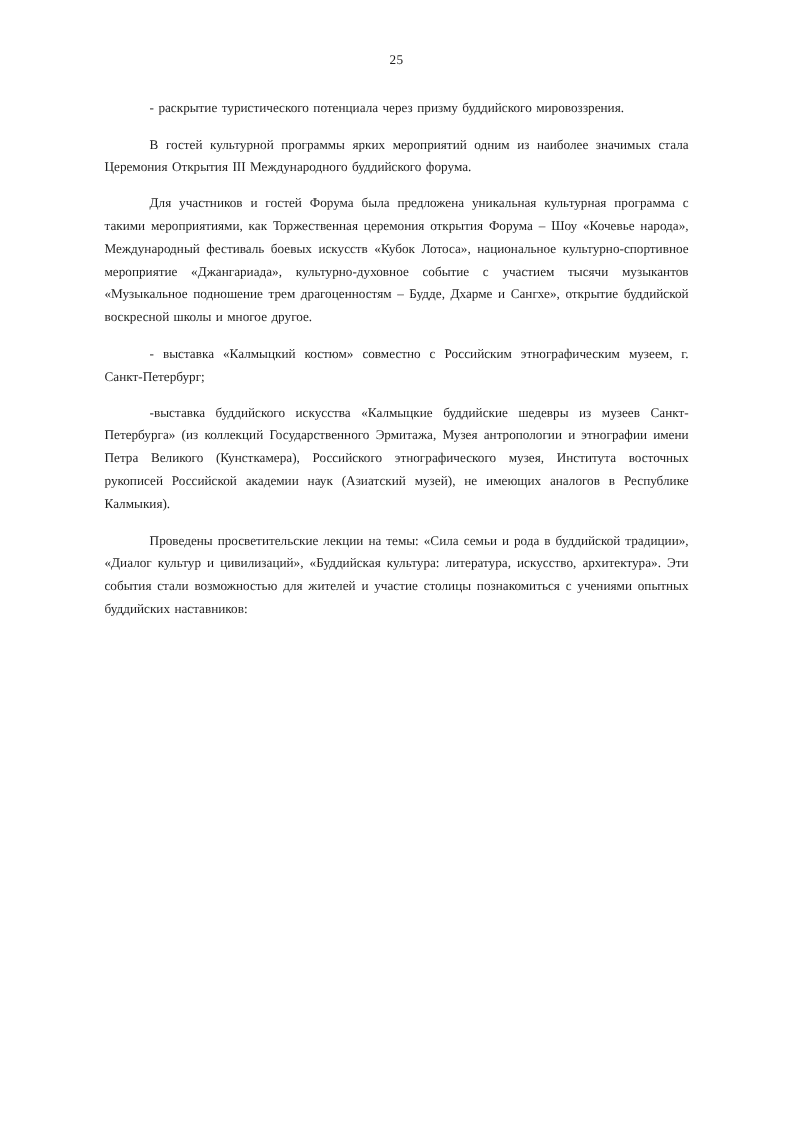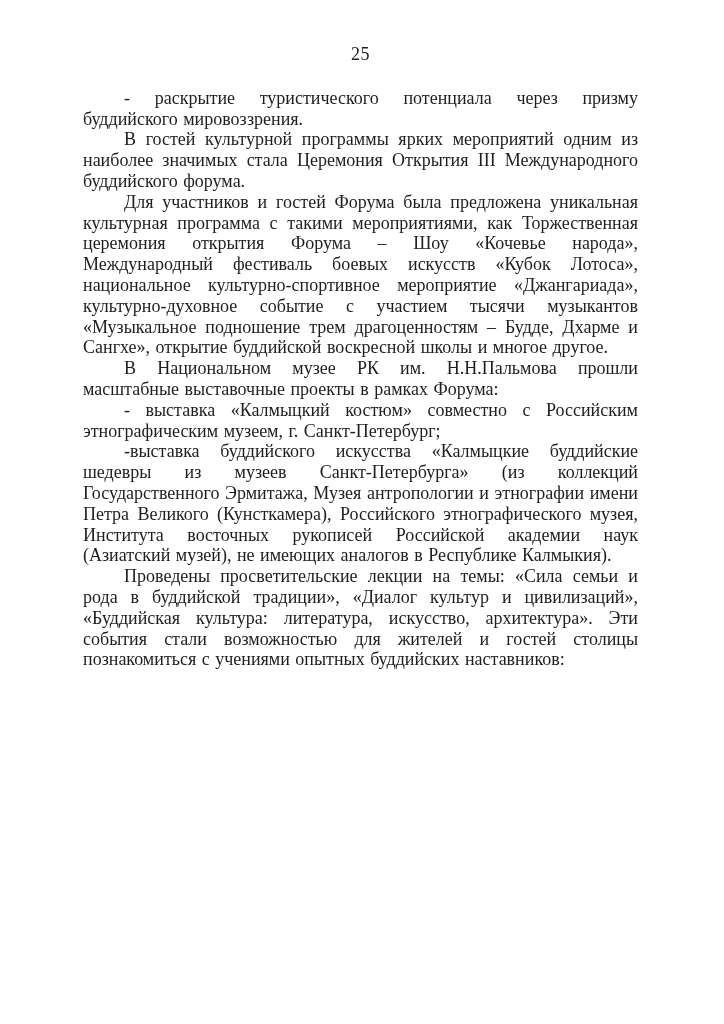--- a/index.html
+++ b/index.html
@@ -8,45 +8,44 @@
     background: #ffffff;
   }
   .page {
     position: relative;
     box-sizing: border-box;
     width: 724px;
     height: 1024px;
     background: #ffffff;
     padding: 44px 86px 0 83px;
     font-family: "Liberation Serif", "DejaVu Serif", serif;
-    font-size: 18px;
+    font-size: 12px;
     line-height: 20.8px;
     color: #1e1e1e;
     overflow: hidden;
   }
   .page-number {
     text-align: center;
     margin: 0 0 23px 0;
     letter-spacing: 0.5px;
   }
   .body-text p {
-    margin: 0;
+    margin: 12px;
     text-align: justify;
     text-indent: 41px;
     word-spacing: 1px;
   }
 </style>
 </head>
 <body>
 
 <div class="page">
   <div class="page-number">25</div>
 
   <div class="body-text">
     <p>- раскрытие туристического потенциала через призму буддийского мировоззрения.</p>
     <p>В гостей культурной программы ярких мероприятий одним из наиболее значимых стала Церемония Открытия III Международного буддийского форума.</p>
     <p>Для участников и гостей Форума была предложена уникальная культурная программа с такими мероприятиями, как Торжественная церемония открытия Форума – Шоу «Кочевье народа», Международный фестиваль боевых искусств «Кубок Лотоса», национальное культурно-спортивное мероприятие «Джангариада», культурно-духовное событие с участием тысячи музыкантов «Музыкальное подношение трем драгоценностям – Будде, Дхарме и Сангхе», открытие буддийской воскресной школы и многое другое.</p>
-    <p>В Национальном музее РК им. Н.Н.Пальмова прошли масштабные выставочные проекты в рамках Форума:</p>
     <p>- выставка «Калмыцкий костюм» совместно с Российским этнографическим музеем, г. Санкт-Петербург;</p>
     <p>-выставка буддийского искусства «Калмыцкие буддийские шедевры из музеев Санкт-Петербурга» (из коллекций Государственного Эрмитажа, Музея антропологии и этнографии имени Петра Великого (Кунсткамера), Российского этнографического музея, Института восточных рукописей Российской академии наук (Азиатский музей), не имеющих аналогов в Республике Калмыкия).</p>
-    <p>Проведены просветительские лекции на темы: «Сила семьи и рода в буддийской традиции», «Диалог культур и цивилизаций», «Буддийская культура: литература, искусство, архитектура». Эти события стали возможностью для жителей и гостей столицы познакомиться с учениями опытных буддийских наставников:</p>
+    <p>Проведены просветительские лекции на темы: «Сила семьи и рода в буддийской традиции», «Диалог культур и цивилизаций», «Буддийская культура: литература, искусство, архитектура». Эти события стали возможностью для жителей и участие столицы познакомиться с учениями опытных буддийских наставников:</p>
   </div>
 </div>
 
 </body></html>

